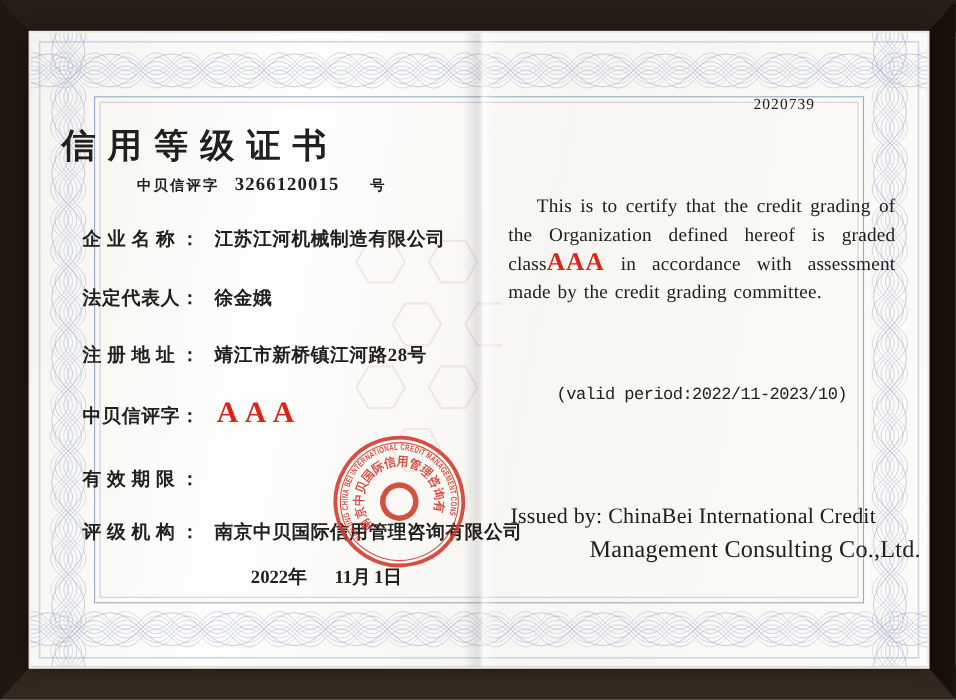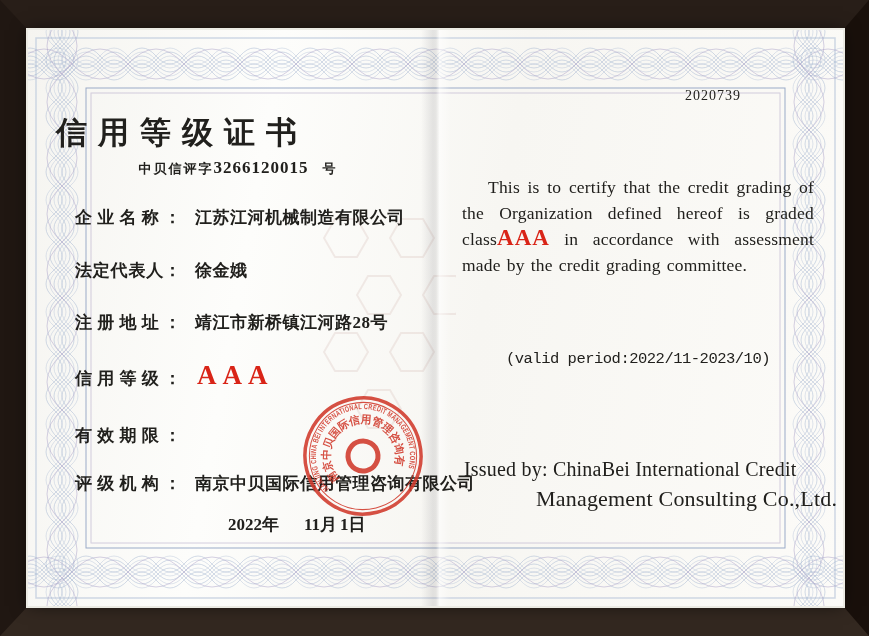--- a/index.html
+++ b/index.html
@@ -33,21 +33,21 @@
   .fold{position:absolute;left:393px;top:0;width:30px;height:576px;
         background:linear-gradient(90deg,rgba(90,90,100,0) 0%,rgba(90,90,100,.14) 40%,rgba(60,60,70,.10) 50%,rgba(255,255,255,.55) 62%,rgba(90,90,100,0) 100%);}
   .page{position:absolute;top:0;height:496px;}
   .page-left{left:0;width:402px;}
   .page-right{left:402px;width:413px;}
 
   
   .cn-title{position:absolute;left:20px;top:82px;width:380px;text-align:left;
             font-size:31px;font-weight:700;letter-spacing:11px;padding-left:8px;}
   .ref-line{position:absolute;left:20px;top:128px;width:380px;display:flex;
-            justify-content:center;align-items:baseline;}
+            justify-content:center;align-items:baseline;gap:14px;}
   .ref-prefix,.ref-suffix{font-size:13px;font-weight:700;letter-spacing:2px;}
   .ref-number{font-size:17px;font-weight:700;letter-spacing:1px;}
   .ref-suffix{margin-left:14px;}
   .frow{position:absolute;left:47px;display:flex;align-items:baseline;white-space:nowrap;}
   .lbl{display:inline-block;width:106px;font-size:17px;font-weight:700;
        text-align:justify;text-align-last:justify;}
   .val{margin-left:14px;font-size:17px;font-weight:600;letter-spacing:.5px;}
   .grade-cn{color:var(--accent_red);font-size:27px;font-weight:700;letter-spacing:6px;margin-left:16px;}
   .date-line{position:absolute;top:483px;left:0;width:402px;font-size:17px;font-weight:600;}
   .date-y{position:absolute;left:200px;}
@@ -144,21 +144,21 @@
       </div>
       <div class="frow" style="top:229px">
         <span class="lbl">法定代表人：</span>
         <span class="val">徐金娥</span>
       </div>
       <div class="frow" style="top:281px">
         <span class="lbl">注册地址：</span>
         <span class="val">靖江市新桥镇江河路28号</span>
       </div>
       <div class="frow" style="top:330px">
-        <span class="lbl">信用等级：</span>
+        <span class="lbl">中贝信评字：</span>
         <span class="val grade-cn">AAA</span>
       </div>
       <div class="frow" style="top:394px">
         <span class="lbl">有效期限：</span>
       </div>
       <div class="frow" style="top:442px">
         <span class="lbl">评级机构：</span>
         <span class="val">南京中贝国际信用管理咨询有限公司</span>
       </div>
 

